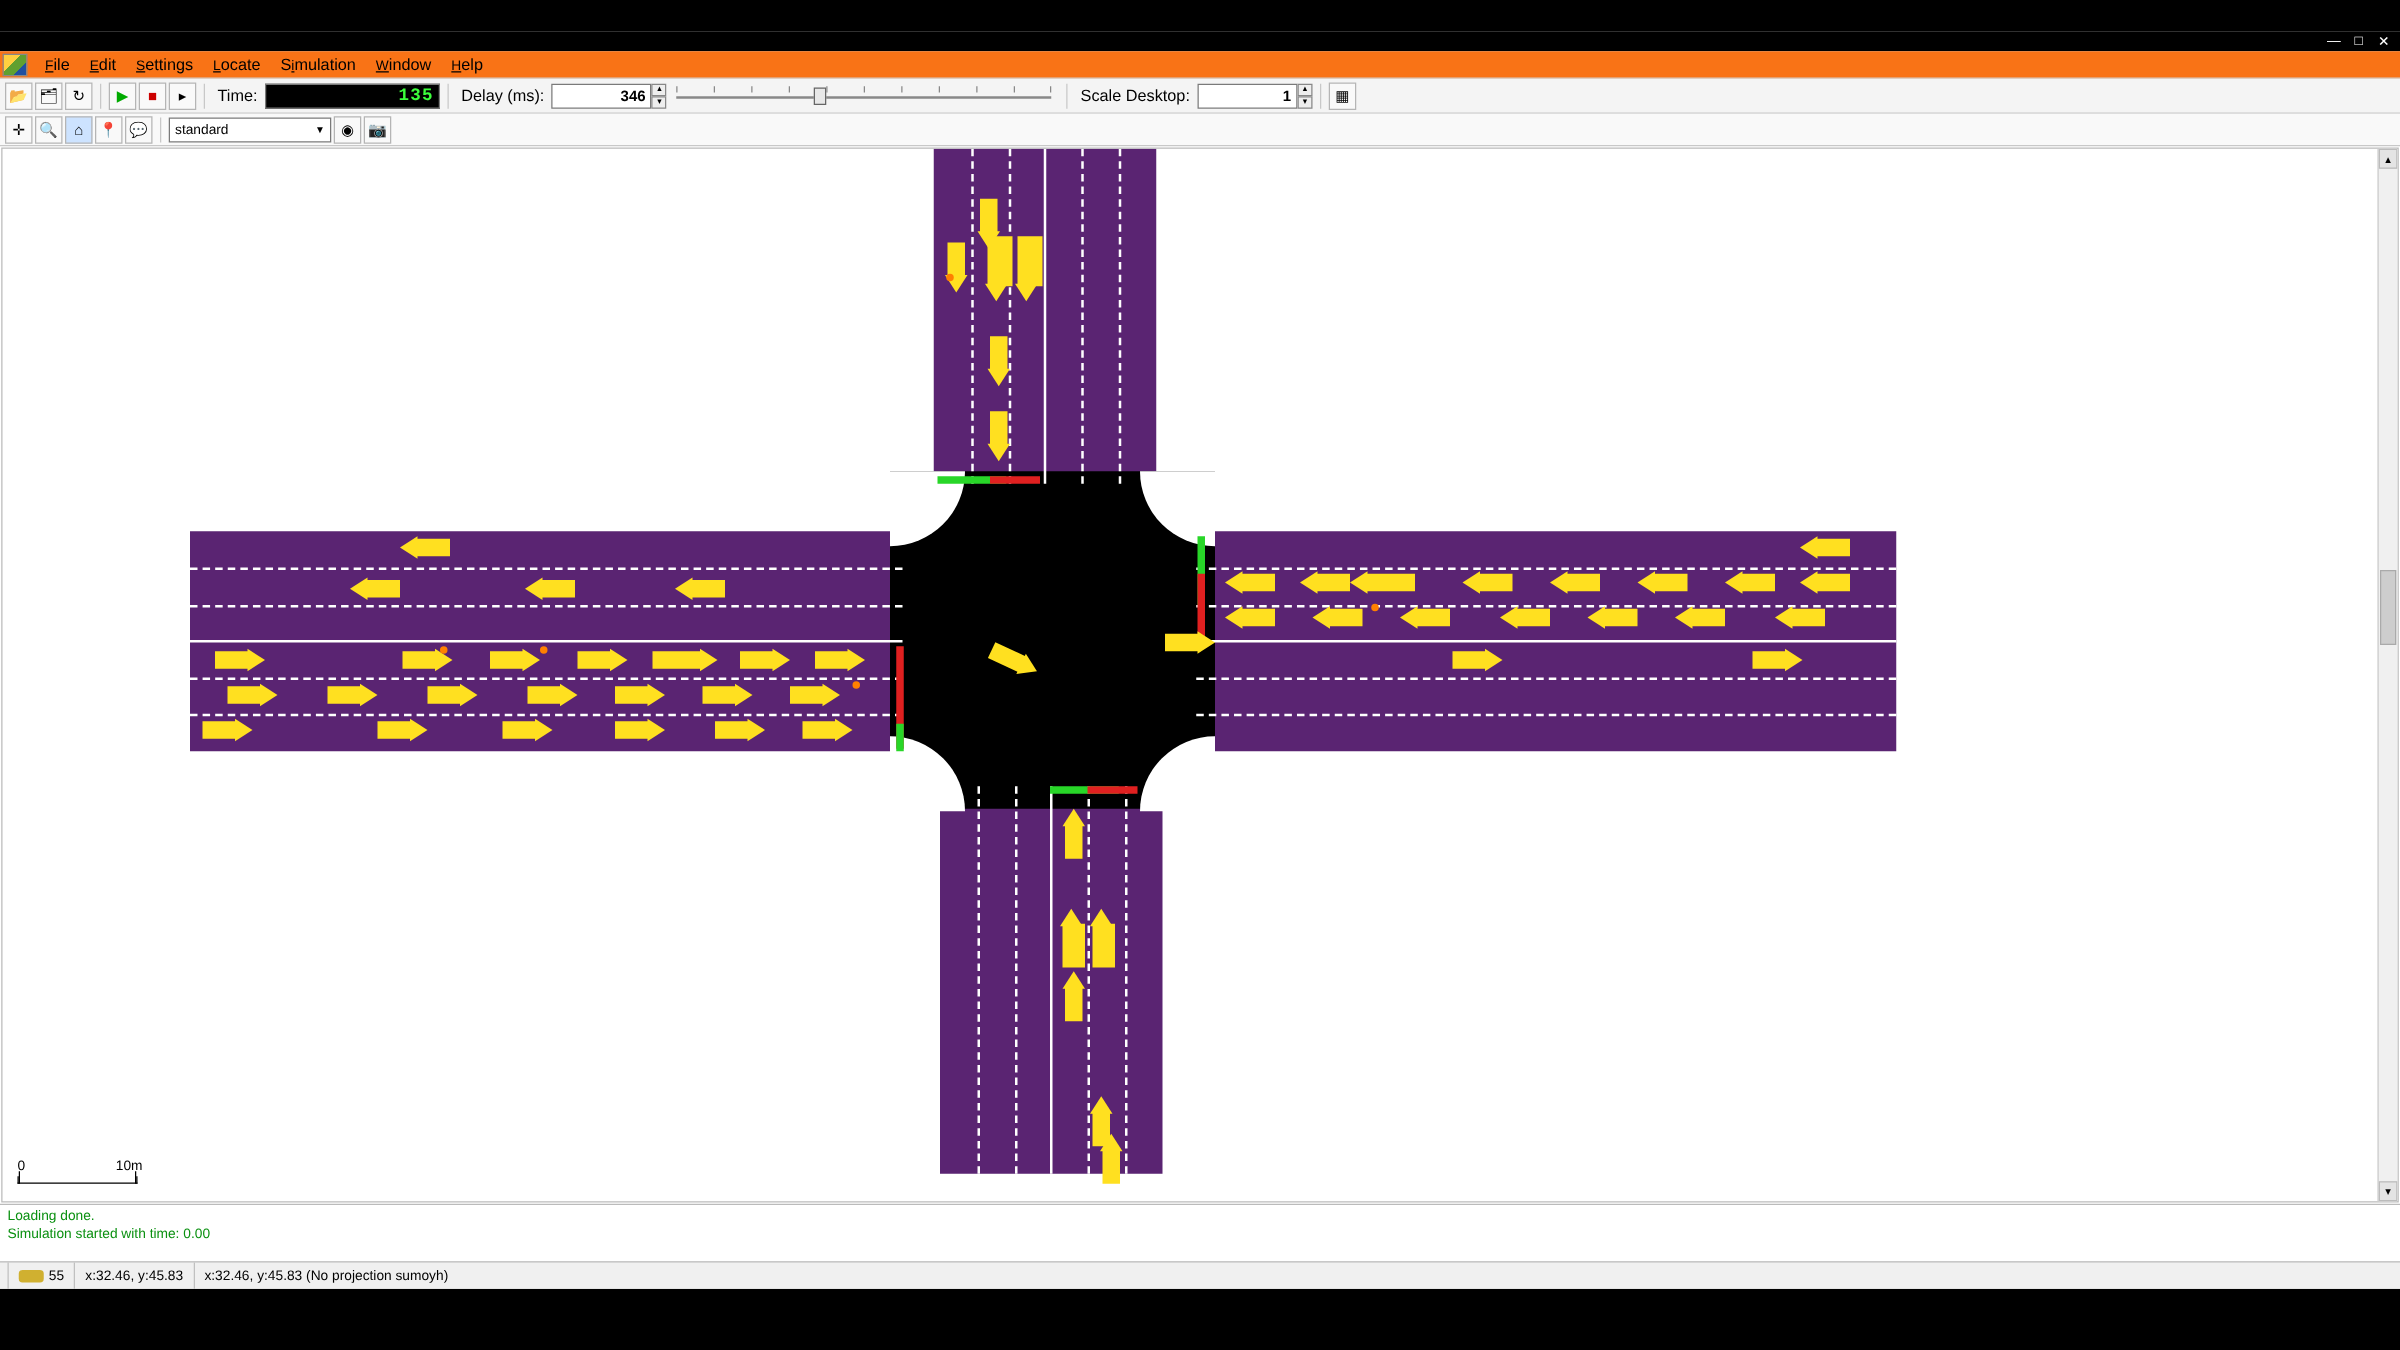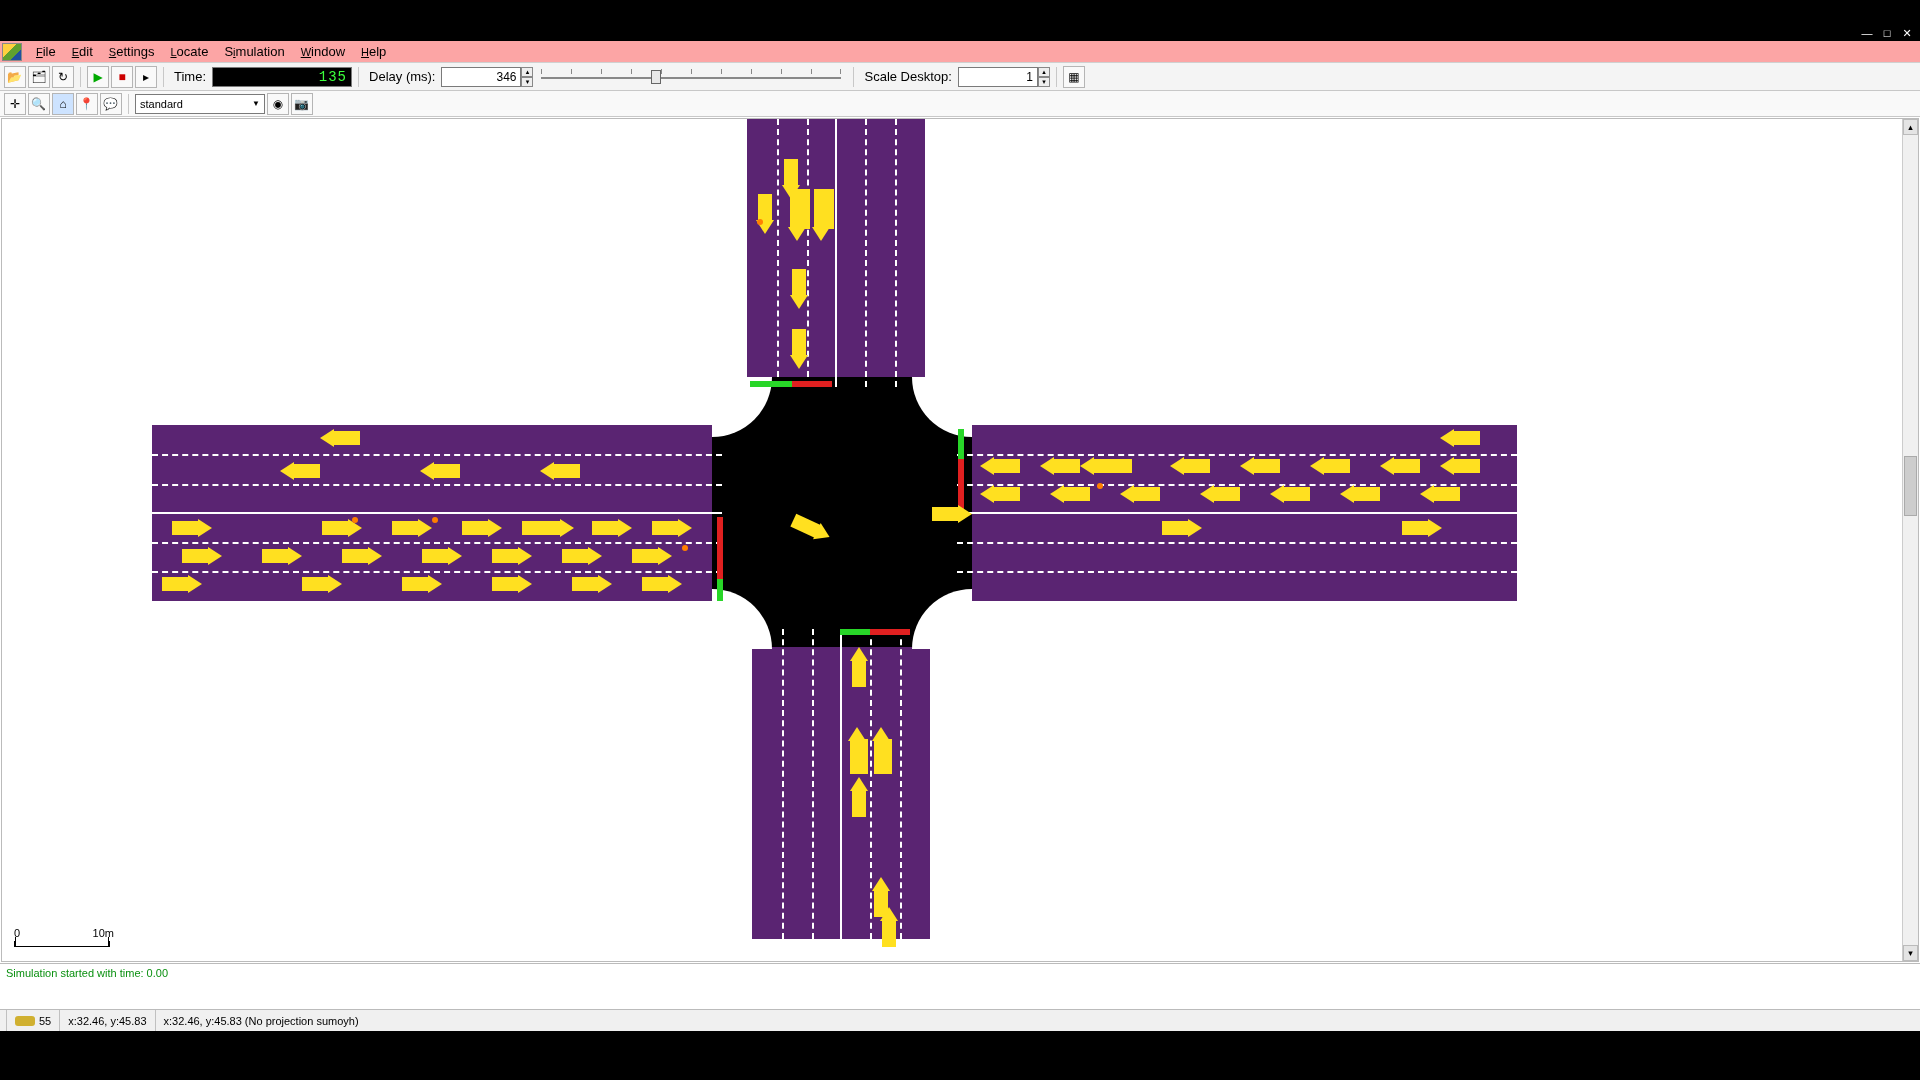--- a/index.html
+++ b/index.html
@@ -4,30 +4,30 @@
 <style>
 * { margin:0; padding:0; box-sizing:border-box; font-family:Tahoma,Arial,sans-serif; font-size:11px; }
 body { background:#000; width:1920px; height:1080px; overflow:hidden; position:relative; }
 .app-frame { position:absolute; left:0; top:25px; width:1920px; height:1006px; background:#fff; display:flex; flex-direction:column; }
 
 
 
 .titlebar { height:16px; background:#000; display:flex; align-items:center; justify-content:flex-end; padding-right:6px; }
 .titlebar .icon-box { margin-left:6px; color:#fff; cursor:pointer; width:14px; text-align:center; }
 
-.menubar { height:22px; background:#fca5a5; display:flex; align-items:center; padding:0 2px; border-bottom:1px solid #d0d0d0; }
+.menubar { height:22px; background:#f97316; display:flex; align-items:center; padding:0 2px; border-bottom:1px solid #d0d0d0; }
 .menubar .appicon { width:20px; height:18px; margin-right:6px; display:inline-block; background:linear-gradient(135deg,#ffd040 40%,#60a030 40% 70%,#2050a0 70%); border:1px solid #888; }
 .menubar .menu-item { padding:2px 8px; cursor:pointer; font-size:13px; }
 .menubar .menu-item .ul { text-decoration:underline; }
 
 .toolbar1 { height:28px; background:#f4f4f4; border-bottom:1px solid #c8c8c8; display:flex; align-items:center; padding:0 4px; gap:2px; }
 .tb-btn { width:22px; height:22px; border:1px solid #b5b5b5; background:#f9f9f9; display:flex; align-items:center; justify-content:center; cursor:pointer; font-size:12px; }
 .tb-sep { width:1px; height:20px; background:#c8c8c8; margin:0 4px; }
 .tb-label { font-size:13px; padding:0 4px; }
-.tb-num { height:20px; border:1px solid #7a7a7a; background:#fff; text-align:right; padding:0 4px; font-size:12px; display:flex; align-items:center; justify-content:flex-end; }
+.tb-num { height:20px; border:1px solid #7a7a7a; background:#fff; text-align:right; padding:0 4px; font-size:12px; display:flex; align-items:center; justify-content:flex-end;font-weight:bold; }
 .tb-time { width:140px; background:#000; color:#3cff3c; font-family:'Courier New',monospace; font-size:14px; letter-spacing:1px; }
 .spinner-box { display:flex; align-items:center; }
 .spin-btns { display:flex; flex-direction:column; }
 .spin-btns div { width:12px; height:10px; border:1px solid #888; background:#eee; font-size:7px; line-height:8px; text-align:center; cursor:pointer; }
 .slider { width:300px; height:20px; position:relative; display:flex; align-items:center; margin:0 6px; }
 .slider .track { position:absolute; left:0; right:0; top:50%; height:2px; background:#888; }
 .slider .ticks { position:absolute; left:0; right:0; top:2px; display:flex; justify-content:space-between; }
 .slider .ticks span { width:1px; height:5px; background:#888; }
 .slider .thumb { position:absolute; top:3px; width:10px; height:14px; background:#e8e8e8; border:1px solid #666; left:110px; }
 
@@ -304,20 +304,21 @@
     </div>
 
     <div class="vscroll">
       <div class="sbtn">▴</div>
       <div class="sthumb"></div>
       <div class="sbtn" style="position:absolute;bottom:0;left:0;right:0">▾</div>
     </div>
   </div>
 
   <div class="log-pane">
+    <div class="green">Loading done.</div>
     <div class="green">Simulation started with time: 0.00</div>
   </div>
 
   <div class="statusbar">
     <div class="seg">
       <span class="car-ico"></span>
       <span>55</span>
     </div>
     <div class="seg">x:32.46, y:45.83</div>
     <div class="seg">x:32.46, y:45.83 (No projection sumoyh)</div>

